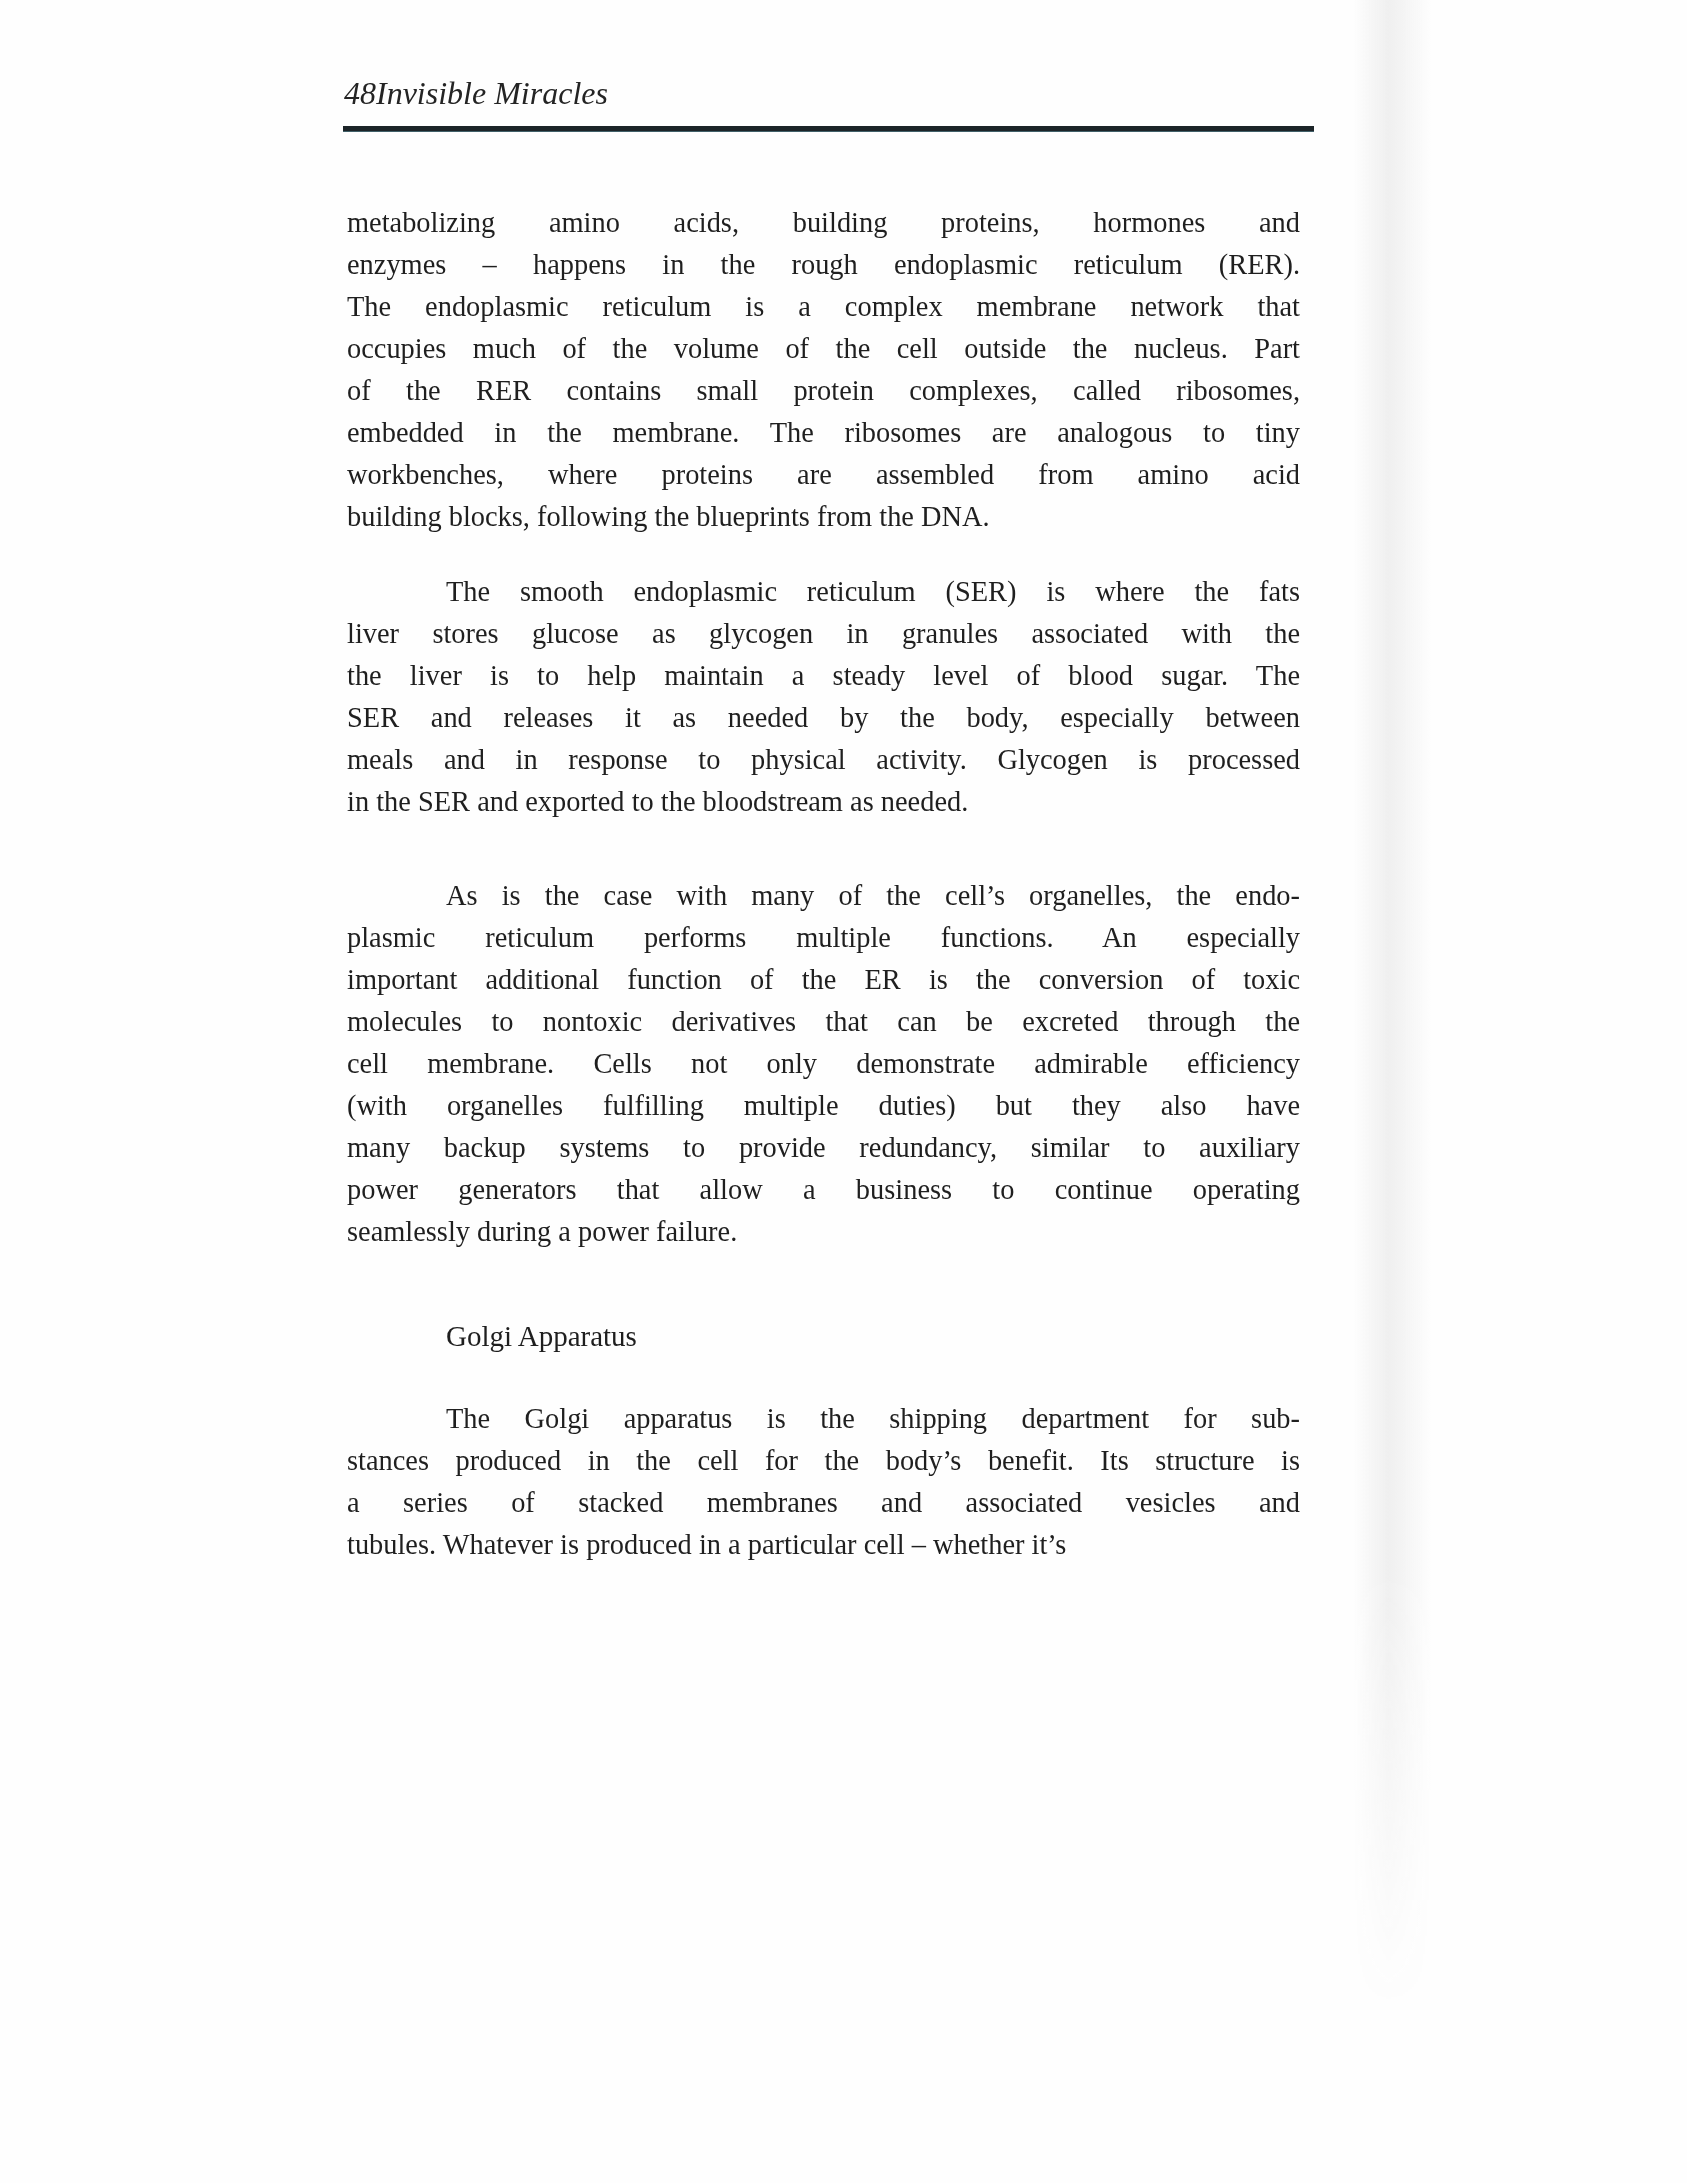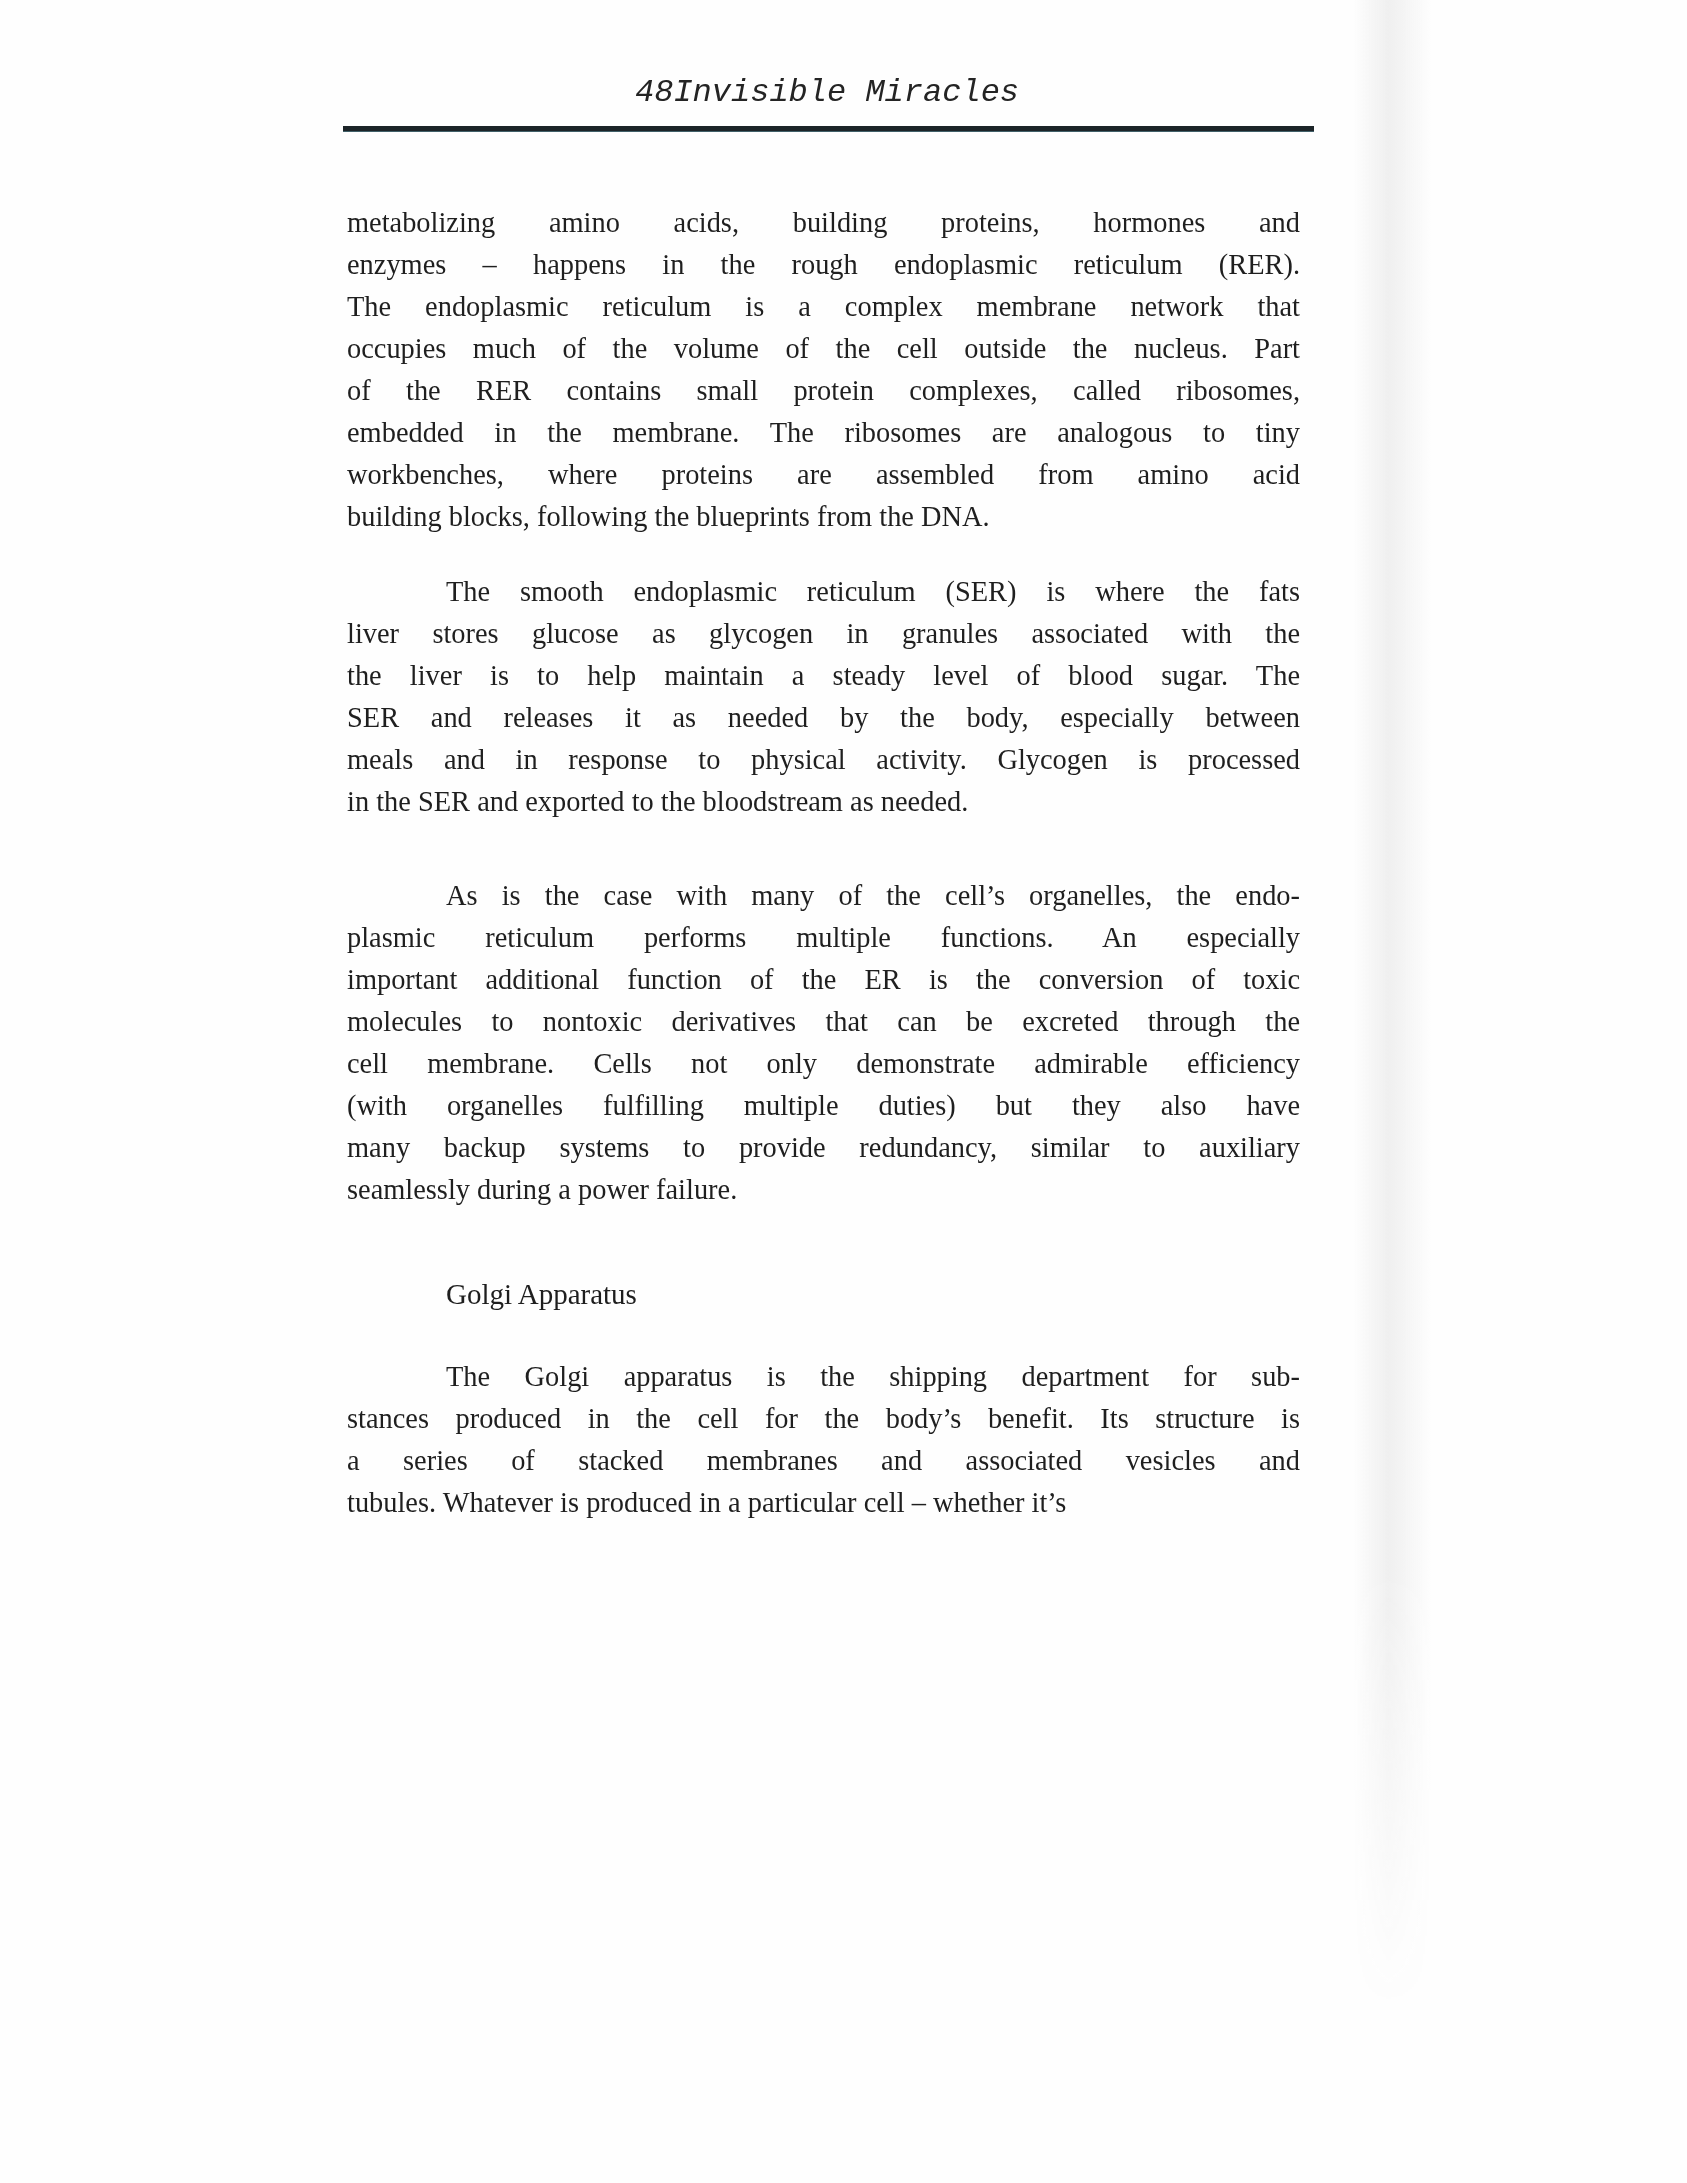--- a/index.html
+++ b/index.html
@@ -28,27 +28,26 @@
     -webkit-mask-image: linear-gradient(to bottom, #000 0%, #000 72%, rgba(0,0,0,0) 92%);
             mask-image: linear-gradient(to bottom, #000 0%, #000 72%, rgba(0,0,0,0) 92%);
     pointer-events: none;
   }
   .header {
     position: absolute;
     left: 344px;
     top: 74px;
     width: 966px;
     display: flex;
-    justify-content: center;
+    justify-content: flex-start;
     align-items: baseline;
     font-style: italic;
     font-size: 32px;
     line-height: 38px;
     color: #242424;
-    font-family: Liberation Mono, monospace;
   }
   .rule {
     position: absolute;
     left: 343px;
     top: 126px;
     width: 971px;
     height: 4.6px;
     background: #1c2428;
     border-bottom: 1.3px solid rgba(110,170,185,0.45);
   }
@@ -122,20 +121,21 @@
     </div>
 
     <div class="para para-3">
       <div class="line indent">As is the case with many of the cell’s organelles, the endo-</div>
       <div class="line">plasmic reticulum performs multiple functions. An especially</div>
       <div class="line">important additional function of the ER is the conversion of toxic</div>
       <div class="line">molecules to nontoxic derivatives that can be excreted through the</div>
       <div class="line">cell membrane. Cells not only demonstrate admirable efficiency</div>
       <div class="line">(with organelles fulfilling multiple duties) but they also have</div>
       <div class="line">many backup systems to provide redundancy, similar to auxiliary</div>
+      <div class="line">power generators that allow a business to continue operating</div>
       <div class="line last">seamlessly during a power failure.</div>
     </div>
 
     <div class="heading">Golgi Apparatus</div>
 
     <div class="para para-4">
       <div class="line indent">The Golgi apparatus is the shipping department for sub-</div>
       <div class="line">stances produced in the cell for the body’s benefit. Its structure is</div>
       <div class="line">a series of stacked membranes and associated vesicles and</div>
       <div class="line last">tubules. Whatever is produced in a particular cell – whether it’s</div>

